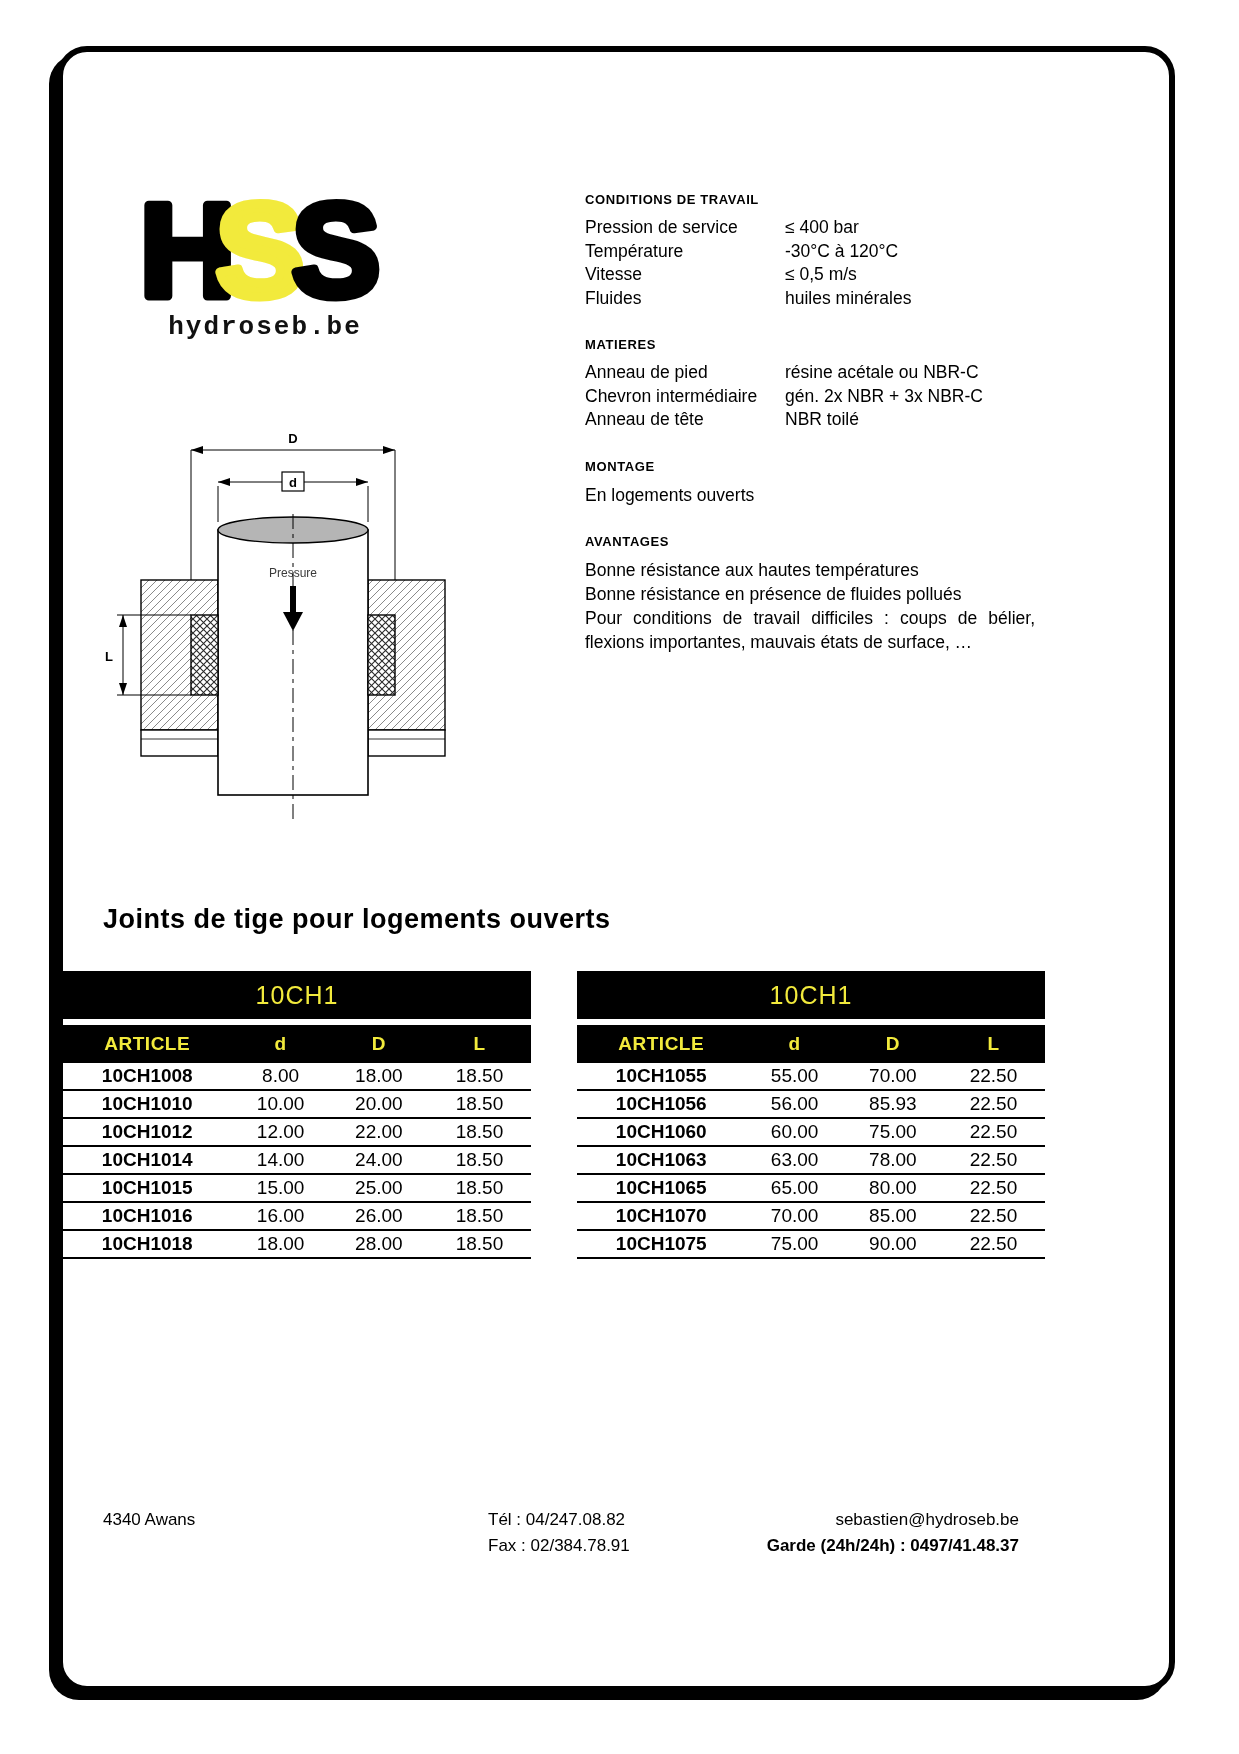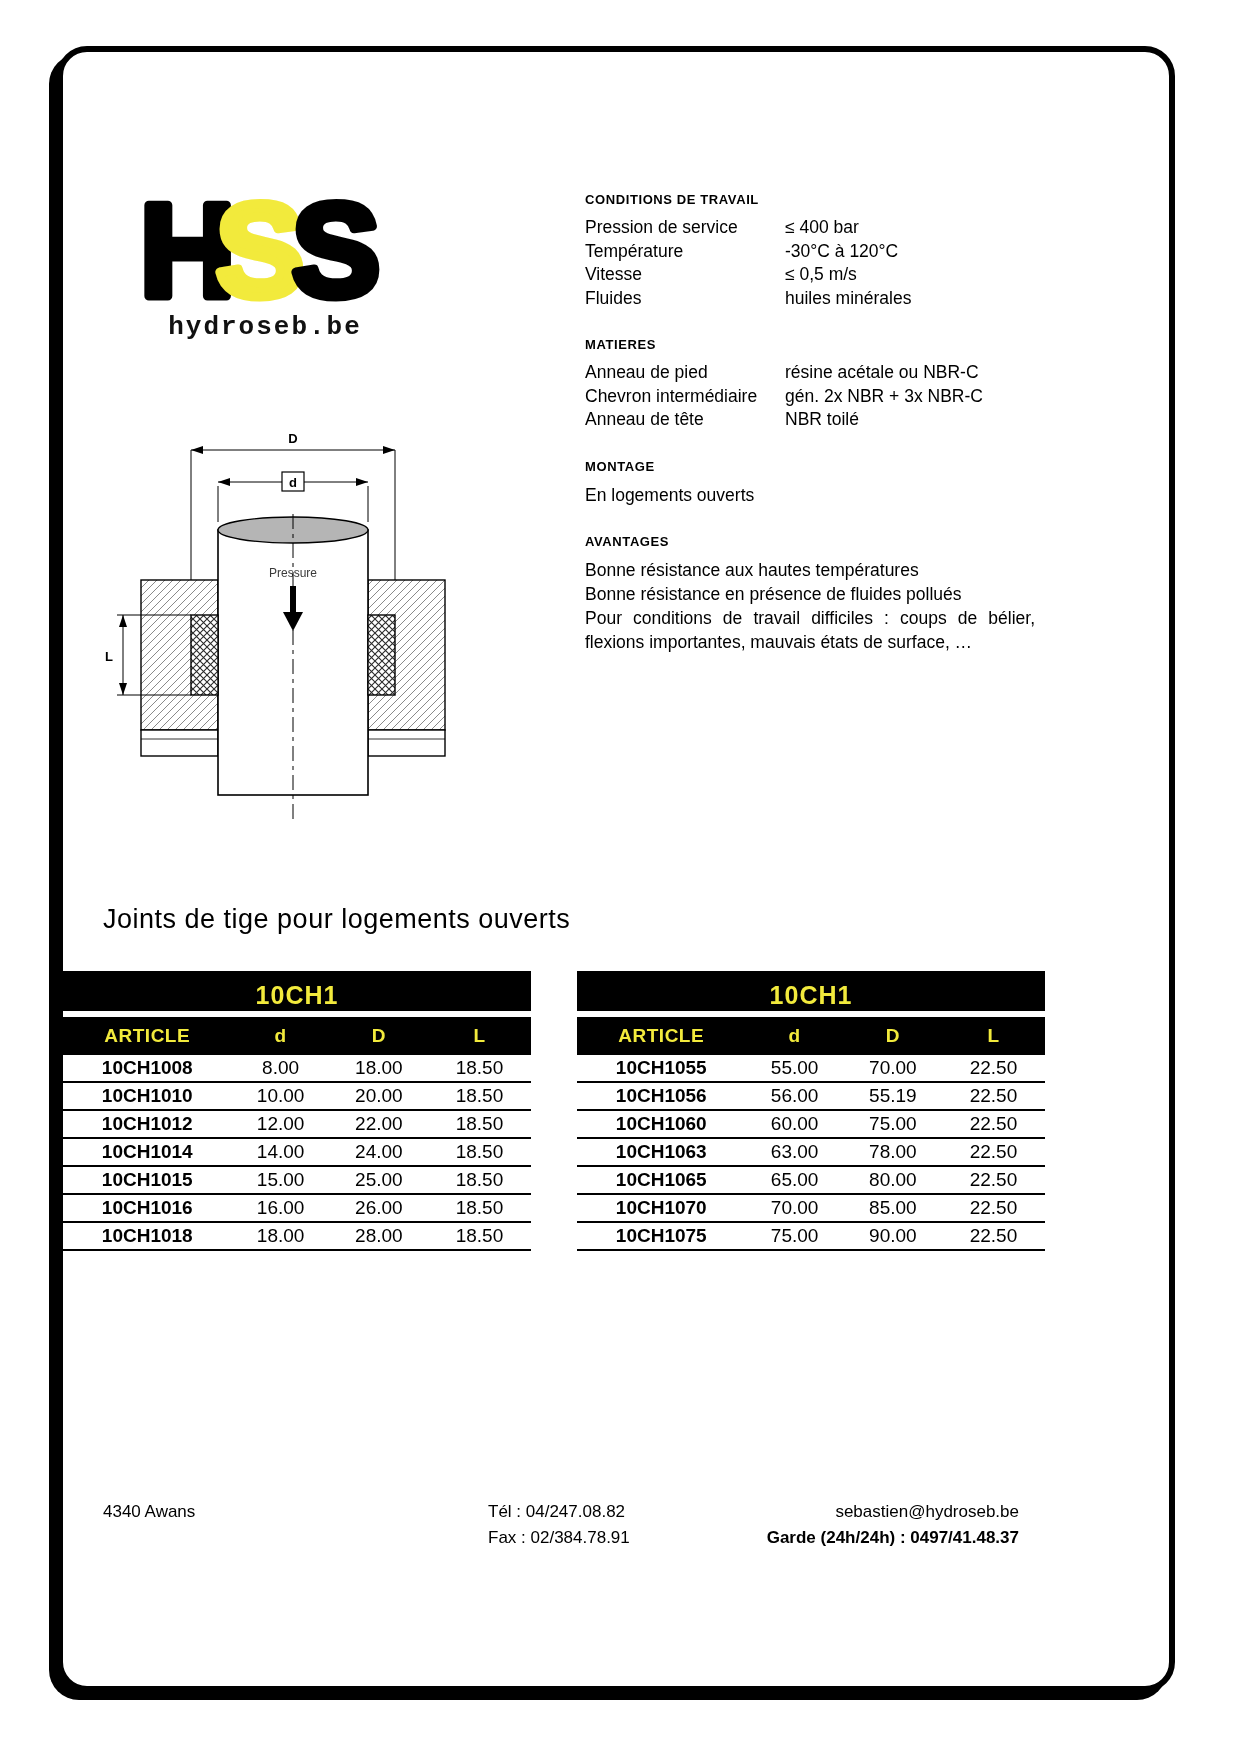--- a/index.html
+++ b/index.html
@@ -37,29 +37,29 @@
   .diagram-svg .plabel { font-family:"Liberation Sans", sans-serif; font-size:12px; fill:#3a3a3a; }
 
   
   .specs-col { width:450px; padding-top:2px; }
   .spec-section { margin-bottom:27px; }
   .spec-title { font-size:13px; font-weight:bold; letter-spacing:0.6px; margin:0 0 9px 0; }
   .spec-row { display:grid; grid-template-columns:200px auto; font-size:17.5px; line-height:23.5px; }
   .spec-para { margin:0; font-size:17.5px; line-height:24px; text-align:justify; }
 
   
-  .main-title { font-size:27px; font-weight:normal; letter-spacing:0.5px; margin:70px 0 0 0; }
+  .main-title { font-size:27px; font-weight:bold; letter-spacing:0.5px; margin:70px 0 0 0; }
 
   
   .tables-row { display:flex; gap:46px; margin:36px 0 0 -40px; }
   .ptable { width:468px; }
   .pt-title {
     background:var(--ink); color:var(--accent);
-    height:40px; line-height:48px; text-align:center;
-    font-size:25px; font-weight:bold; letter-spacing:1px; margin-bottom:6px;
+    height:48px; line-height:48px; text-align:center;
+    font-size:25px; font-weight:normal; letter-spacing:1px; margin-bottom:6px;
   }
   .pt-grid { display:grid; grid-template-columns:36% 21% 21% 22%; align-items:center; text-align:center; }
   .pt-head { background:var(--ink); color:var(--accent); height:38px; font-size:19px; font-weight:bold; letter-spacing:0.5px; }
   .pt-row { height:28px; border-bottom:2px solid var(--ink); font-size:19px; }
   .pt-row .article { font-weight:bold; }
 
   
   .footer {
     display:grid; grid-template-columns:385px 250px 1fr;
     margin-top:248px; padding-right:110px;
@@ -256,21 +256,21 @@
           </div>
           <div class="pt-grid pt-row">
             <div class="article">10CH1055</div>
             <div>55.00</div>
             <div>70.00</div>
             <div>22.50</div>
           </div>
           <div class="pt-grid pt-row">
             <div class="article">10CH1056</div>
             <div>56.00</div>
-            <div>55.19</div>
+            <div>85.93</div>
             <div>22.50</div>
           </div>
           <div class="pt-grid pt-row">
             <div class="article">10CH1060</div>
             <div>60.00</div>
             <div>75.00</div>
             <div>22.50</div>
           </div>
           <div class="pt-grid pt-row">
             <div class="article">10CH1063</div>

